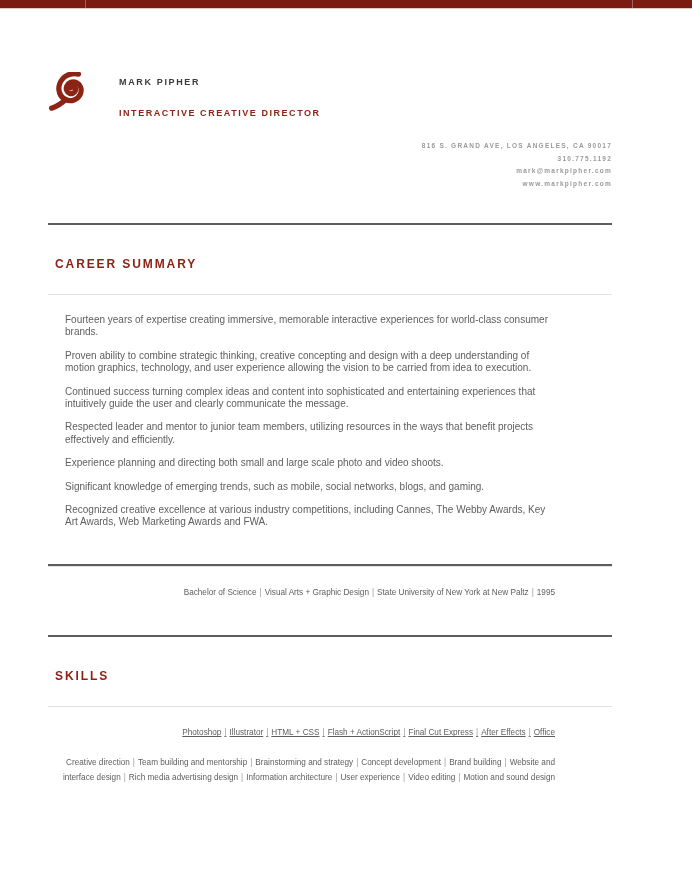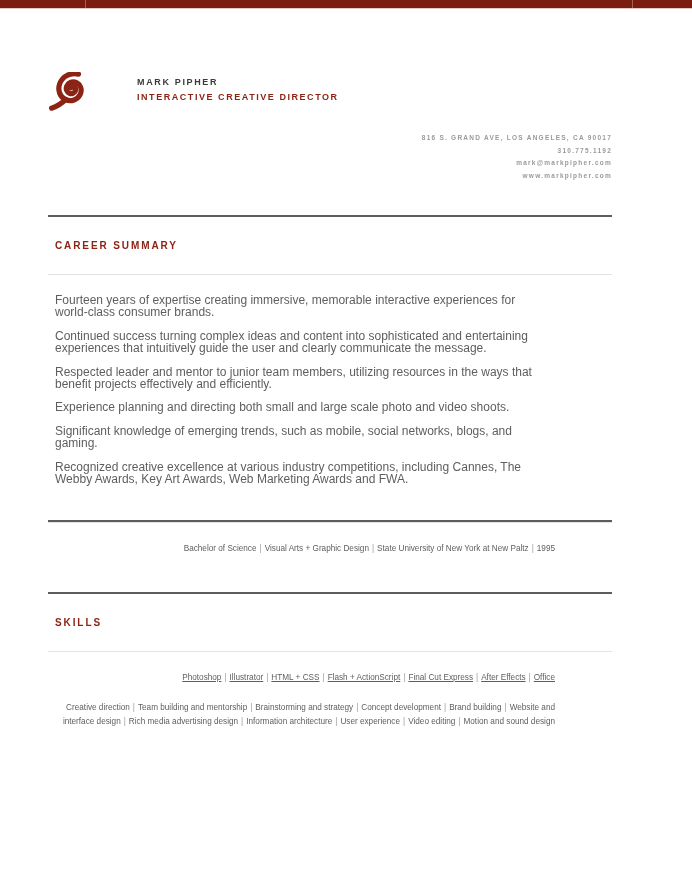--- a/index.html
+++ b/index.html
@@ -43,21 +43,20 @@
   
   .page {
     padding: 0 80px 0 48px;
   }
 
   
   .identity {
     display: flex;
     align-items: flex-start;
     margin-top: 62px;
-    gap: 18px;
   }
   .logo-wrap {
     width: 58px;
     flex: 0 0 58px;
     padding-top: 2px;
   }
   .logo-svg { display: block; }
   .name-block {
     padding-top: 6px;
     padding-left: 13px;
@@ -69,21 +68,21 @@
     color: #3b3b3d;
     line-height: 13px;
     white-space: nowrap;
   }
   .title {
     font-size: 9px;
     font-weight: bold;
     letter-spacing: 1.55px;
     color: #8c2415;
     line-height: 13px;
-    margin-top: 2px;
+    margin-top: 18px;
     white-space: nowrap;
   }
 
   
   .contact {
     margin-top: 20px;
     text-align: right;
     padding-right: 0;
   }
   .contact div {
@@ -103,32 +102,32 @@
   }
   .rule-thin {
     height: 1px;
     background: #e2e2e2;
     margin: 0;
   }
 
   
   .section { margin-top: 0; }
   .section-head {
-    font-size: 10px;
+    font-size: 12px;
     font-weight: bold;
     letter-spacing: 1.9px;
     color: #8c2415;
-    padding: 23px 0 23px 7px;
+    padding: 32px 0 23px 7px;
   }
   .section-body {
     padding: 19px 0 0 7px;
   }
   .section-body p {
-    margin: 0 0 11px 0;
-    font-size: 12px;
+    margin: 0 0 11px 10px;
+    font-size: 10px;
     line-height: 12.4px;
     color: #5e5e60;
     max-width: 494px;
   }
   .section-body p:last-child { margin-bottom: 0; }
 
   .spacer-careersummary { height: 33px; }
   .spacer-education { height: 35px; }
 
   .inline-list {
@@ -181,20 +180,21 @@
   </div>
 
   <div class="spacer-careersummary"></div>
 
   <div class="section">
     <div class="rule-thick"></div>
     <div class="section-head">CAREER SUMMARY</div>
     <div class="rule-thin"></div>
     <div class="section-body" id="career-summary-body">
         <p>Fourteen years of expertise creating immersive, memorable interactive experiences for world-class consumer brands.</p>
+        <p>Proven ability to combine strategic thinking, creative concepting and design with a deep understanding of motion graphics, technology, and user experience allowing the vision to be carried from idea to execution.</p>
         <p>Continued success turning complex ideas and content into sophisticated and entertaining experiences that intuitively guide the user and clearly communicate the message.</p>
         <p>Respected leader and mentor to junior team members, utilizing resources in the ways that benefit projects effectively and efficiently.</p>
         <p>Experience planning and directing both small and large scale photo and video shoots.</p>
         <p>Significant knowledge of emerging trends, such as mobile, social networks, blogs, and gaming.</p>
         <p>Recognized creative excellence at various industry competitions, including Cannes, The Webby Awards, Key Art Awards, Web Marketing Awards and FWA.</p>
       </div>
   </div>
 
   <div class="spacer-education"></div>
 

